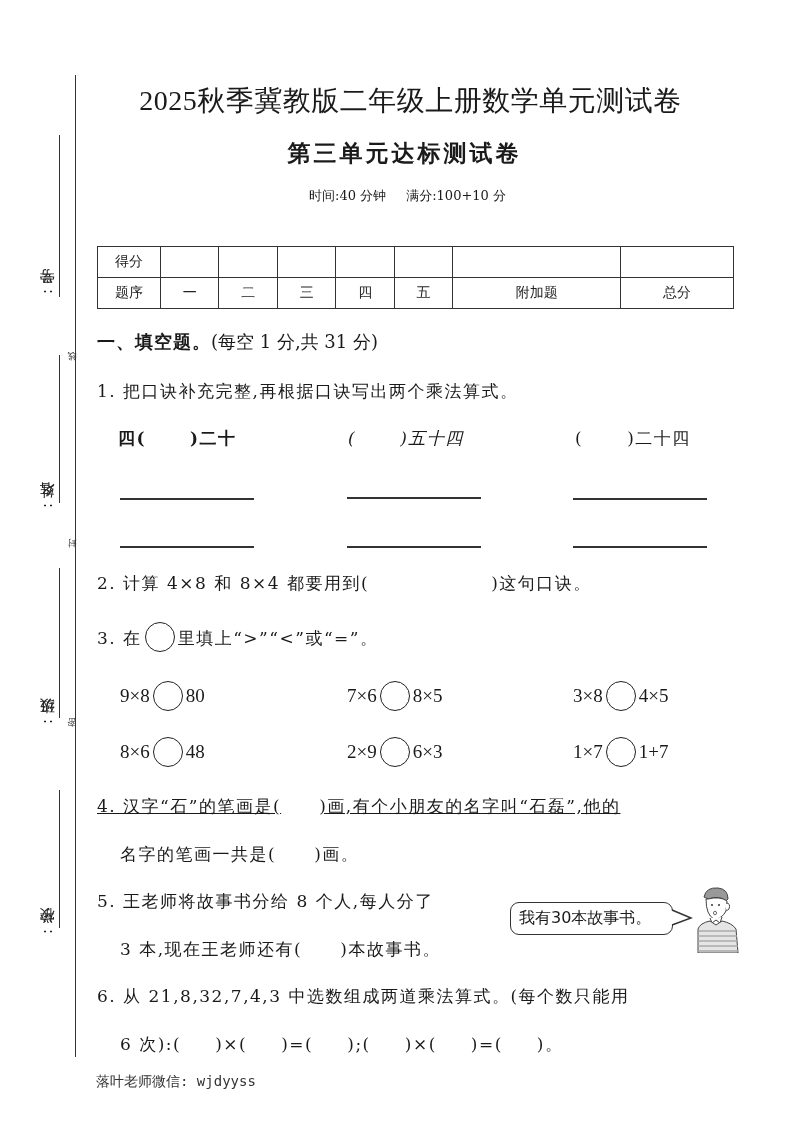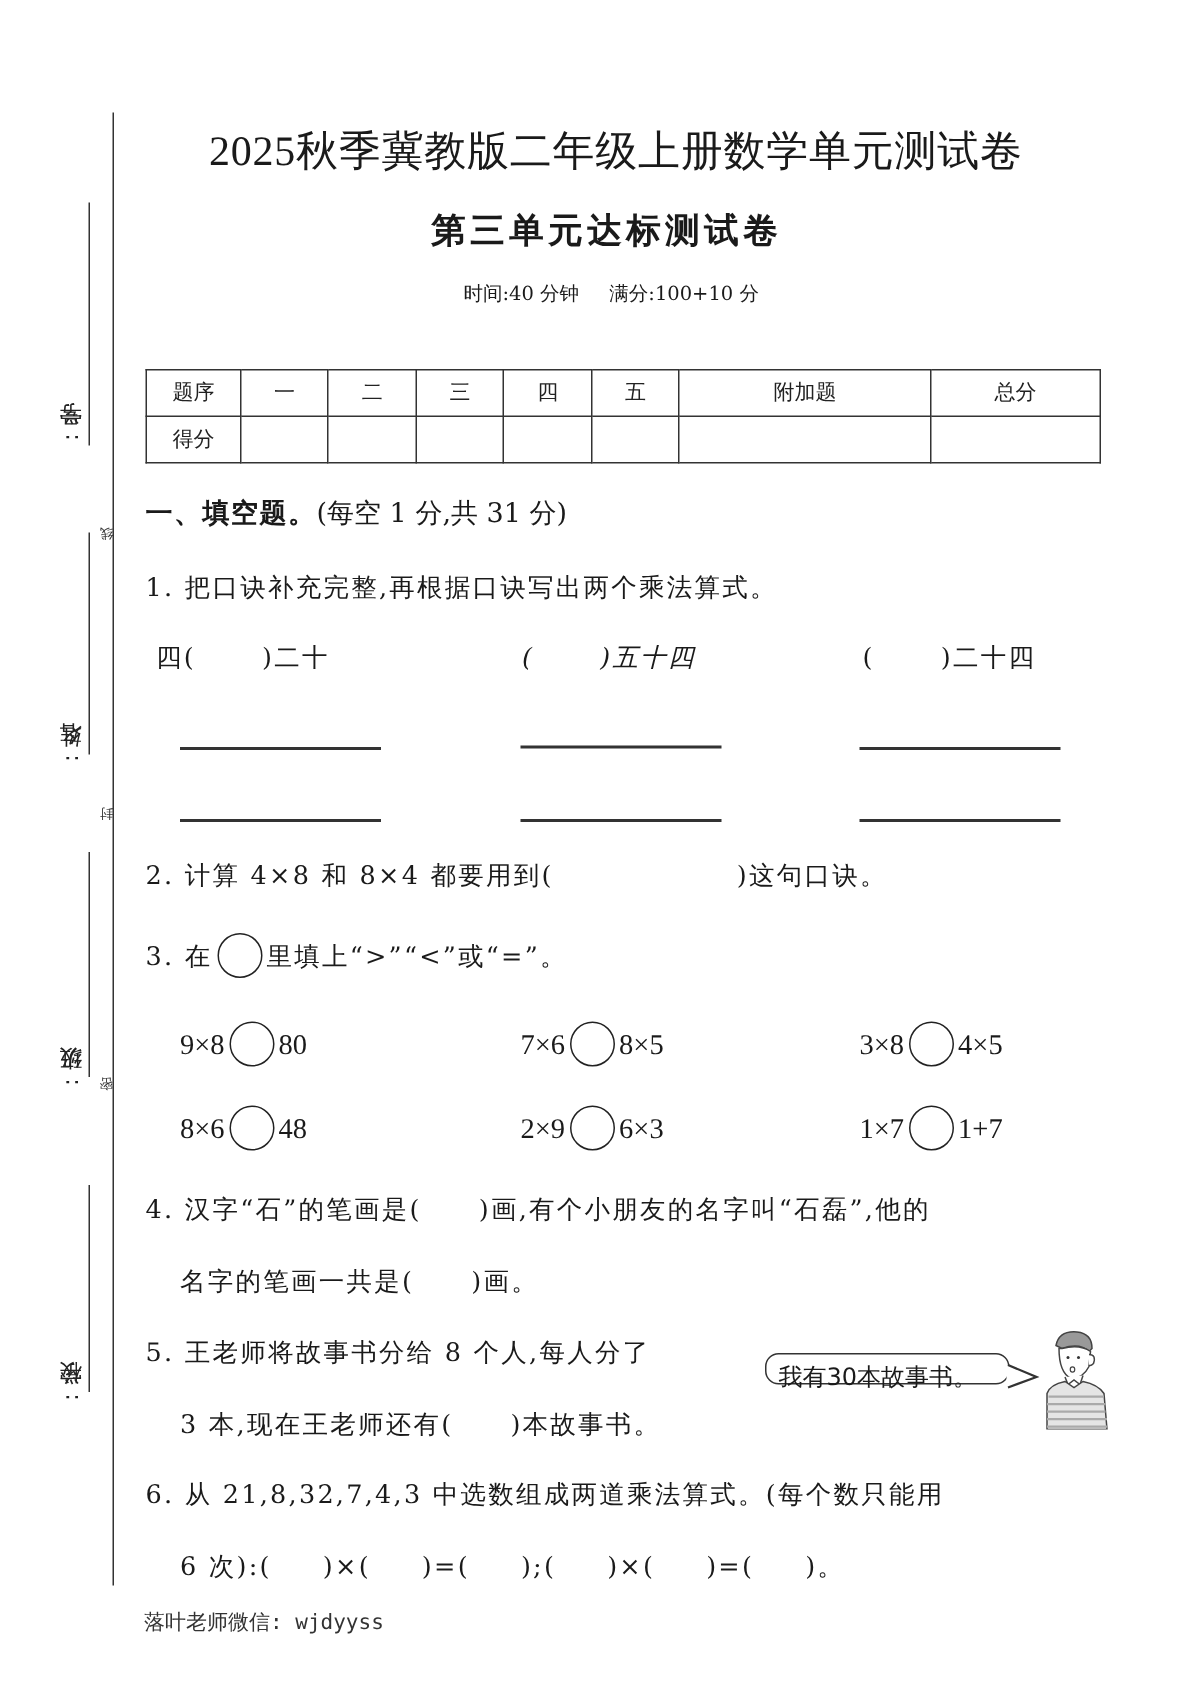--- a/index.html
+++ b/index.html
@@ -28,21 +28,21 @@
   .sec-title .bold { font-family: "DejaVu Sans", sans-serif; font-weight: bold; letter-spacing: 1px; }
 
   .blank-line { position: absolute; height: 1.5px; background: #333; width: 134px; }
 
   .circ { display: inline-block; width: 30px; height: 30px; border: 1.5px solid #222; border-radius: 50%; vertical-align: middle; margin: 0 3px; box-sizing: border-box; position: relative; top: -2px; }
   .expr { position: absolute; font-size: 19px; font-family: "Liberation Serif", serif; white-space: nowrap; }
 
   .gap { display: inline-block; }
 
   
-  .bubble { position: absolute; left: 510px; top: 902px; width: 163px; height: 21px; border: 1.5px solid #333; border-radius: 9px; box-sizing: border-box; font-size: 16px; font-family: "DejaVu Sans", sans-serif; line-height: 30px; padding-left: 8px; white-space: nowrap; background: #fff; }
+  .bubble { position: absolute; left: 510px; top: 902px; width: 163px; height: 33px; border: 1.5px solid #333; border-radius: 9px; box-sizing: border-box; font-size: 16px; font-family: "DejaVu Sans", sans-serif; line-height: 30px; padding-left: 8px; white-space: nowrap; background: #fff; }
   .bubble-tail { position: absolute; left: 671px; top: 908px; }
 
   .person { position: absolute; left: 690px; top: 885px; }
 
   .footer { position: absolute; left: 96px; top: 1073px; font-size: 14px; font-family: "DejaVu Sans Mono", monospace; color: #333; }
 </style>
 </head>
 <body>
 
 <div class="bind-line"></div>
@@ -65,49 +65,49 @@
 <div class="main-title">2025秋季冀教版二年级上册数学单元测试卷</div>
 <div class="sub-title">第三单元达标测试卷</div>
 <div class="meta-line">
   <span>时间:40 分钟</span>
   <span>满分:100+10 分</span>
 </div>
 
 <table class="score-table">
   <tbody>
       <tr>
+    <td class="hdr">得分</td>
+    <td></td>
+    <td></td>
+    <td></td>
+    <td></td>
+    <td></td>
+    <td></td>
+    <td></td>
+  </tr>
+  <tr>
     <td class="hdr">题序</td>
     <td>一</td>
     <td>二</td>
     <td>三</td>
     <td>四</td>
     <td>五</td>
     <td>附加题</td>
     <td>总分</td>
-  </tr>
-  <tr>
-    <td class="hdr">得分</td>
-    <td></td>
-    <td></td>
-    <td></td>
-    <td></td>
-    <td></td>
-    <td></td>
-    <td></td>
   </tr>
 </tbody>
   </table>
 
 <div class="sec-title">
   <span class="bold">一、填空题。</span><span>(每空 1 分,共 31 分)</span>
 </div>
 
 <div class="q" style="left:97px;top:380px;">1. 把口诀补充完整,再根据口诀写出两个乘法算式。</div>
 
-<div class="q" style="left:104px;top:427px;">
+<div class="q" style="left:118px;top:427px;font-weight:bold;">
   <span>四(</span><span class="gap" style="width:44px;"></span><span>)二十</span>
 </div>
 <div class="q" style="left:348px;top:427px;font-style:italic;">
   <span>(</span><span class="gap" style="width:44px;"></span><span>)五十四</span>
 </div>
 <div class="q" style="left:575px;top:427px;">
   <span>(</span><span class="gap" style="width:44px;"></span><span>)二十四</span>
 </div>
 
 <div class="blank-line" style="left:120px;top:498px;"></div>
@@ -137,21 +137,21 @@
 <div class="expr" style="left:120px;top:739px;">
   <span>8×6</span><span class="circ"></span><span>48</span>
 </div>
 <div class="expr" style="left:347px;top:739px;">
   <span>2×9</span><span class="circ"></span><span>6×3</span>
 </div>
 <div class="expr" style="left:573px;top:739px;">
   <span>1×7</span><span class="circ"></span><span>1+7</span>
 </div>
 
-<div class="q" style="left:97px;top:795px;">
+<div class="q" style="left:97px;top:795px;text-decoration:underline;">
   <span>4. 汉字“石”的笔画是(</span><span class="gap" style="width:38px;"></span><span>)画,有个小朋友的名字叫“石磊”,他的</span>
 </div>
 <div class="q" style="left:120px;top:843px;">
   <span>名字的笔画一共是(</span><span class="gap" style="width:38px;"></span><span>)画。</span>
 </div>
 
 <div class="q" style="left:97px;top:890px;">5. 王老师将故事书分给 8 个人,每人分了</div>
 <div class="q" style="left:120px;top:938px;">
   <span>3 本,现在王老师还有(</span><span class="gap" style="width:38px;"></span><span>)本故事书。</span>
 </div>

